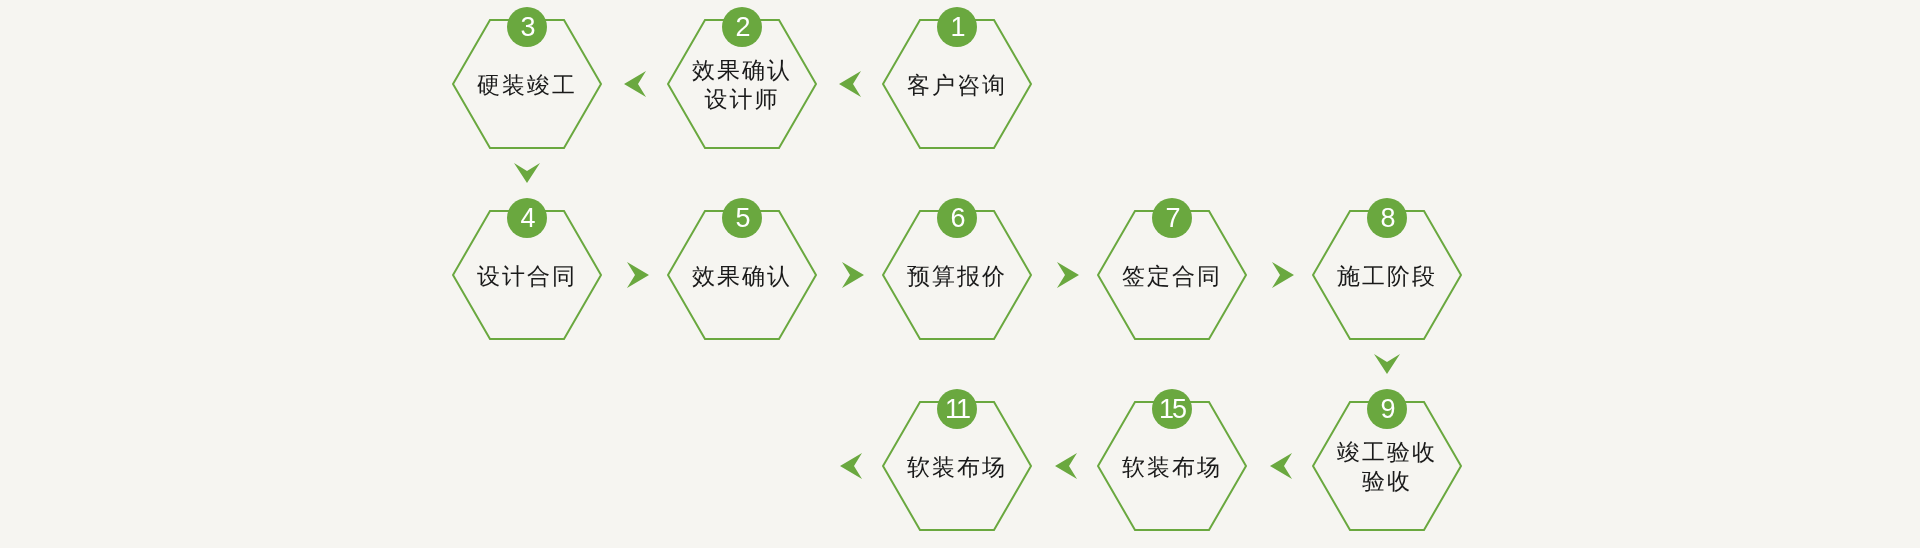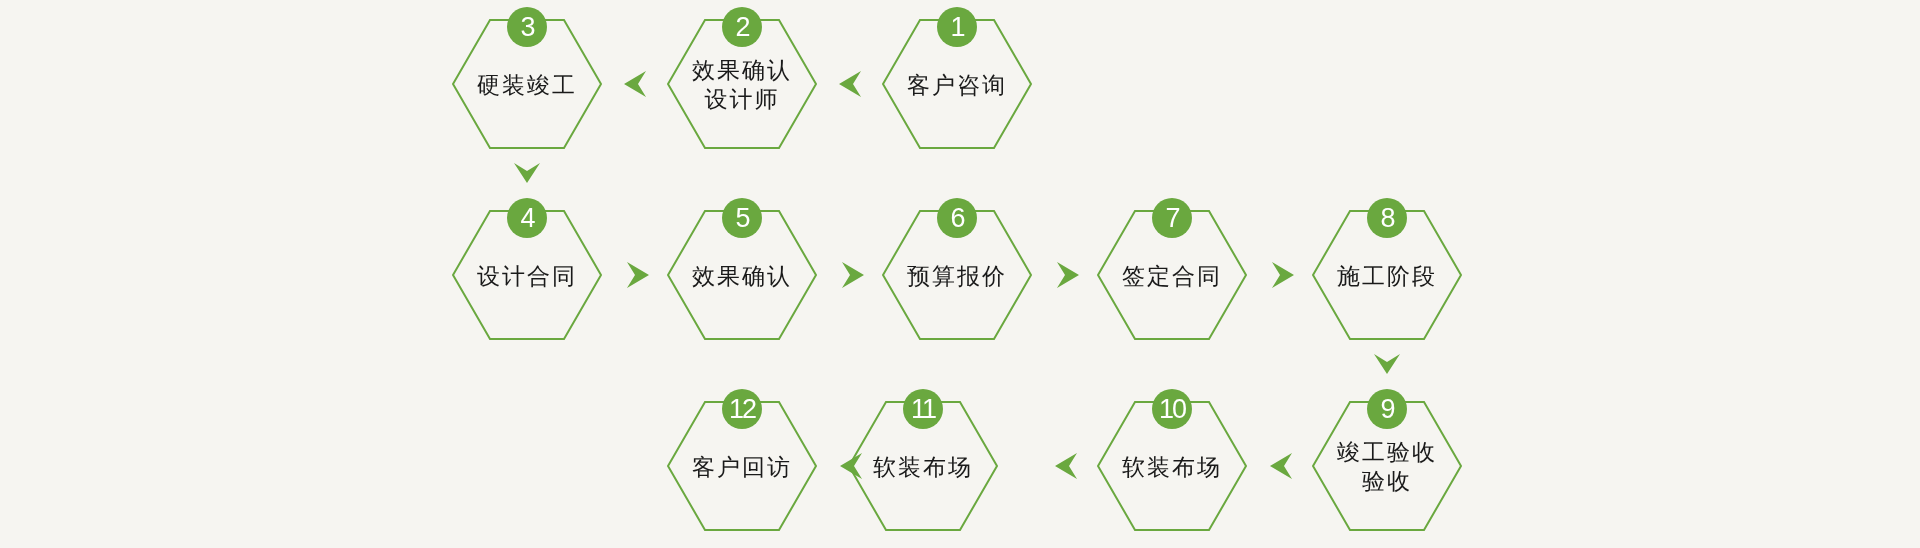--- a/index.html
+++ b/index.html
@@ -88,39 +88,32 @@
     <div class="label">签定合同</div>
   </div>
   <div class="node" style="left:1312px; top:210px;">
     <svg class="hex" width="150" height="130" viewBox="0 0 150 130">
         <polygon points="38,1 112,1 149,65 112,129 38,129 1,65" fill="none" stroke="#6aa83f" stroke-width="2"></polygon>
       </svg>
     <div class="badge">8</div>
     <div class="label">施工阶段</div>
   </div>
 
-  <div class="node" style="left:667px; top:401px;">
-    <svg class="hex" width="150" height="130" viewBox="0 0 150 130">
-        <polygon points="38,1 112,1 149,65 112,129 38,129 1,65" fill="none" stroke="#6aa83f" stroke-width="2"></polygon>
-      </svg>
-    <div class="badge">12</div>
-    <div class="label">客户回访</div>
-  </div>
-  <div class="node" style="left:848px; top:401px;">
+  <div class="node" style="left:882px; top:401px;">
     <svg class="hex" width="150" height="130" viewBox="0 0 150 130">
         <polygon points="38,1 112,1 149,65 112,129 38,129 1,65" fill="none" stroke="#6aa83f" stroke-width="2"></polygon>
       </svg>
     <div class="badge">11</div>
     <div class="label">软装布场</div>
   </div>
   <div class="node" style="left:1097px; top:401px;">
     <svg class="hex" width="150" height="130" viewBox="0 0 150 130">
         <polygon points="38,1 112,1 149,65 112,129 38,129 1,65" fill="none" stroke="#6aa83f" stroke-width="2"></polygon>
       </svg>
-    <div class="badge">10</div>
+    <div class="badge">15</div>
     <div class="label">软装布场</div>
   </div>
   <div class="node" style="left:1312px; top:401px;">
     <svg class="hex" width="150" height="130" viewBox="0 0 150 130">
         <polygon points="38,1 112,1 149,65 112,129 38,129 1,65" fill="none" stroke="#6aa83f" stroke-width="2"></polygon>
       </svg>
     <div class="badge">9</div>
     <div class="label">竣工验收
 验收</div>
   </div>

